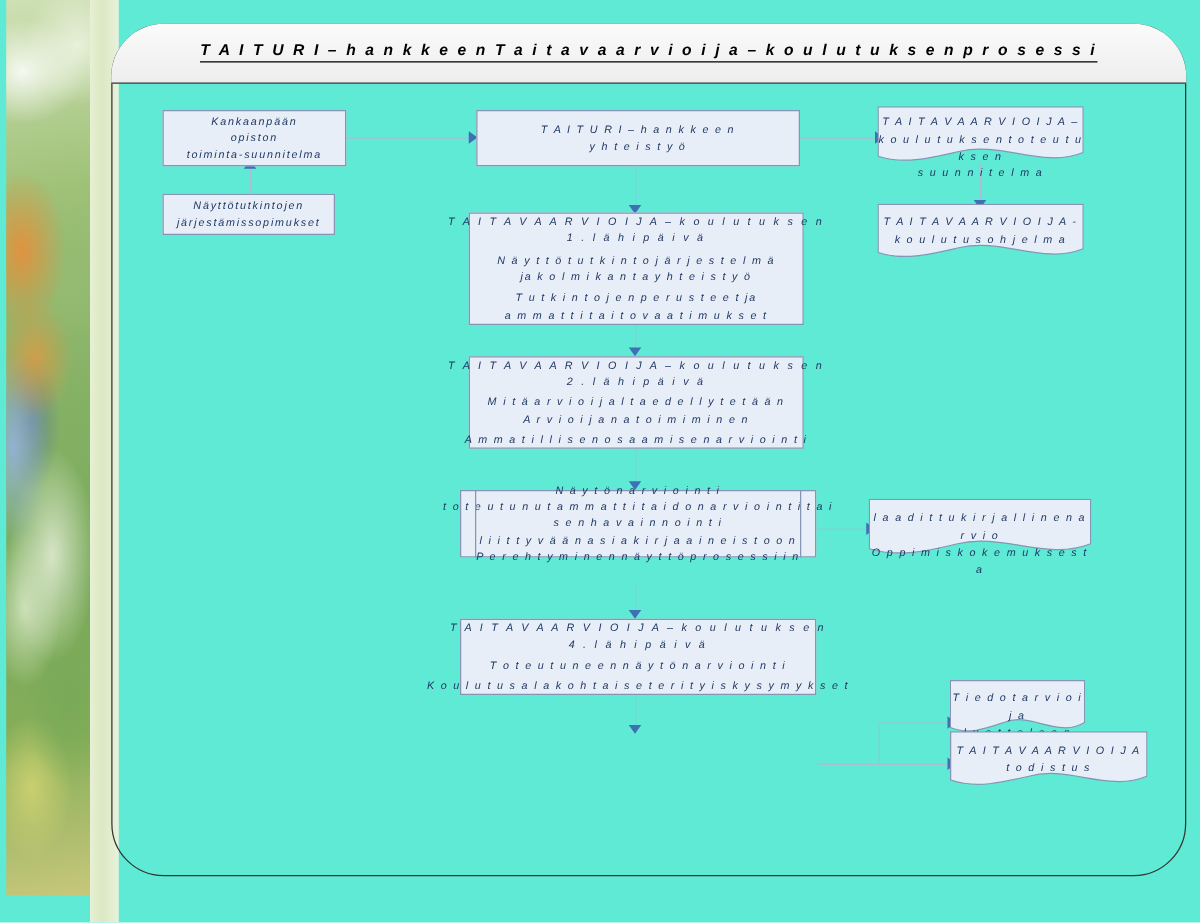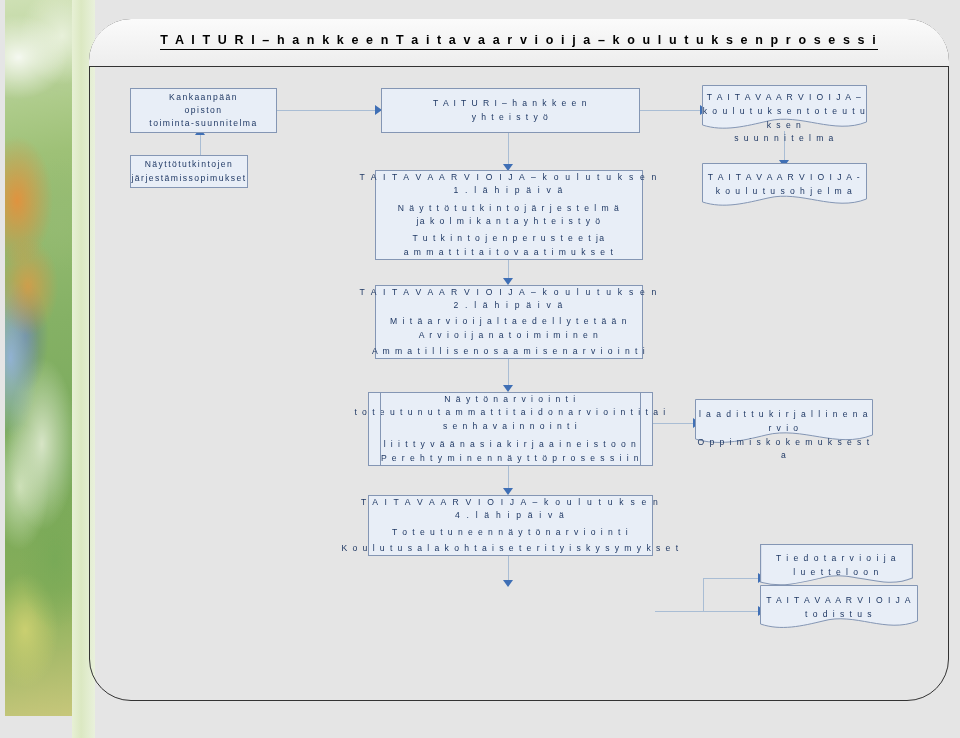--- a/index.html
+++ b/index.html
@@ -5,22 +5,23 @@
   html, body {
     margin: 0;
     padding: 0;
     background: #ffffff;
     font-family: "Liberation Sans", sans-serif;
   }
   #stage {
     position: relative;
     width: 960px;
     height: 738px;
-    background: #e5e5e5;
+    background: #5eead4;
     overflow: hidden;
+    font-style: italic;
   }
 
   
   #deco-image {
     position: absolute;
     left: 5px; top: 0; width: 67px; height: 716px;
     background:
       radial-gradient(ellipse 70px 60px at 20% 8%, rgba(255,255,255,.85), rgba(255,255,255,0) 70%),
       radial-gradient(ellipse 60px 70px at 85% 5%, rgba(236,243,225,.9), rgba(255,255,255,0) 70%),
       radial-gradient(ellipse 50px 90px at 18% 28%, rgba(232,140,58,.85), rgba(232,140,58,0) 72%),
@@ -203,21 +204,21 @@
   <div class="ln-h" style="left:703px; top:578px; width:57px;"></div>
   <div class="arrow right" style="left:758px; top:573px;"></div>
   <div class="arrow right" style="left:758px; top:606px;"></div>
 
   <div class="node" style="left:130px; top:88px; width:147px; height:45px;">
     <span class="ln">Kankaanpään</span>
     <span class="ln">opiston</span>
     <span class="ln">toiminta-suunnitelma</span>
   </div>
 
-  <div class="node" style="left:130px; top:155px; width:118px; height:33px;">
+  <div class="node" style="left:130px; top:155px; width:138px; height:33px;">
     <span class="ln">Näyttötutkintojen</span>
     <span class="ln">järjestämissopimukset</span>
   </div>
 
   <div class="node" style="left:381px; top:88px; width:259px; height:45px;">
     <span class="ln">T A I T U R I  –  h a n k k e e n</span>
     <span class="ln">y h t e i s t y ö</span>
   </div>
 
   <div class="doc" style="left:702px; top:85px; width:165px; height:46px;">
@@ -255,21 +256,21 @@
   <div class="node" style="left:375px; top:285px; width:268px; height:74px;">
     <span class="ln hd">T A I T A V A   A R V I O I J A  –  k o u l u t u k s e n</span>
     <span class="ln hd">2 . l ä h i p ä i v ä</span>
     <span class="gap"></span>
     <span class="ln">M i t ä  a r v i o i j a l t a  e d e l l y t e t ä ä n</span>
     <span class="ln">A r v i o i j a n a  t o i m i m i n e n</span>
     <span class="gap"></span>
     <span class="ln">A m m a t i l l i s e n  o s a a m i s e n  a r v i o i n t i</span>
   </div>
 
-  <div class="node proc" style="left:368px; top:392px; width:285px; height:74px;">
+  <div class="node proc" style="left:368px; top:392px; width:285px; height:54px;">
     <span class="ln">N ä y t ö n  a r v i o i n t i</span>
     <span class="ln">t o t e u t u n u t  a m m a t t i t a i d o n  a r v i o i n t i  t a i</span>
     <span class="ln">s e n  h a v a i n n o i n t i</span>
     <span class="gap"></span>
     <span class="ln">l i i t t y v ä ä n  a s i a k i r j a a i n e i s t o o n</span>
     <span class="ln">P e r e h t y m i n e n  n ä y t t ö p r o s e s s i i n</span>
   </div>
 
   <div class="doc" style="left:695px; top:399px; width:178px; height:47px;">
     <svg viewBox="0 0 178 47" preserveAspectRatio="none">
@@ -283,21 +284,21 @@
 
   <div class="node" style="left:368px; top:495px; width:285px; height:61px;">
     <span class="ln hd">T A I T A V A   A R V I O I J A  –  k o u l u t u k s e n</span>
     <span class="ln hd">4 . l ä h i p ä i v ä</span>
     <span class="gap"></span>
     <span class="ln">T o t e u t u n e e n  n ä y t ö n  a r v i o i n t i</span>
     <span class="gap"></span>
     <span class="ln">K o u l u t u s a l a k o h t a i s e t  e r i t y i s k y s y m y k s e t</span>
   </div>
 
-  <div class="doc" style="left:760px; top:544px; width:153px; height:44px;">
+  <div class="doc" style="left:760px; top:544px; width:108px; height:44px;">
     <svg viewBox="0 0 133 44" preserveAspectRatio="none">
       <path d="M0.5 0.5 H132.5 V34 C106 47 80 25 53 34 C35 39 18 44 0.5 38 Z" fill="#e8eef7" stroke="#8496b4" stroke-width="1"></path>
     </svg>
     <div class="doctext" style="top:8px;">
       <span class="ln">T i e d o t  a r v i o i j a</span>
       <span class="ln">l u e t t e l o o n</span>
     </div>
   </div>
 
 

